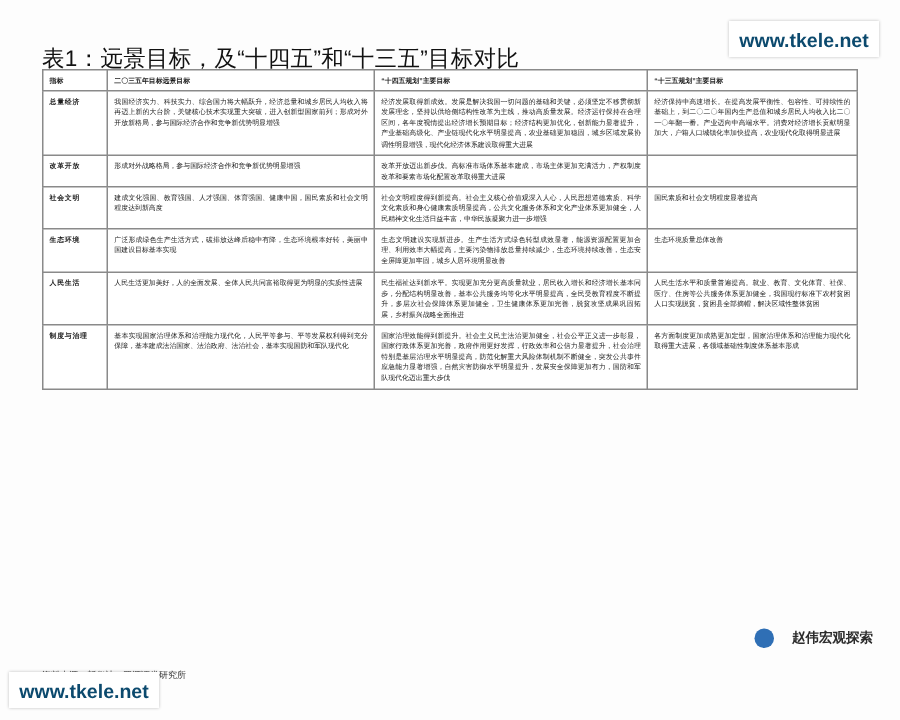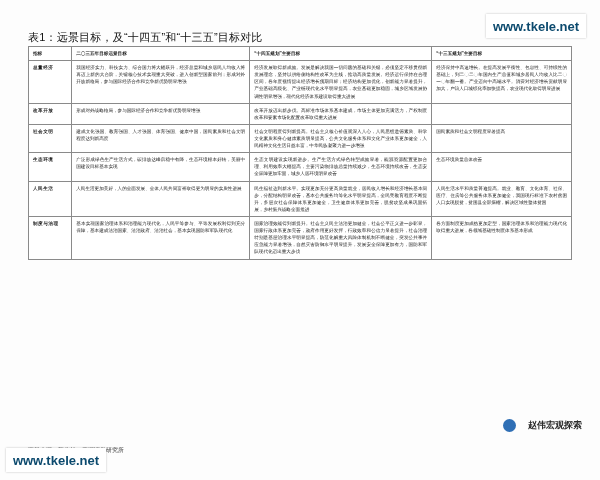--- a/index.html
+++ b/index.html
@@ -9,21 +9,21 @@
     font-family:"Liberation Sans","DejaVu Sans",sans-serif;
     position:relative;
     overflow:hidden;
   }
   .page{
     position:absolute;inset:0;
     background:#fdfdfd;
   }
   .table-title{
     position:absolute;left:28px;top:30px;
-    font-size:11px;color:#111;letter-spacing:.2px;
+    font-size:15px;color:#111;letter-spacing:.2px;
   }
   table.main{
     position:absolute;left:28px;top:46px;
     width:544px;
     border-collapse:collapse;
     table-layout:fixed;
     background:#fff;
   }
   table.main td,table.main th{
     border:1px solid #8a8a8a;

